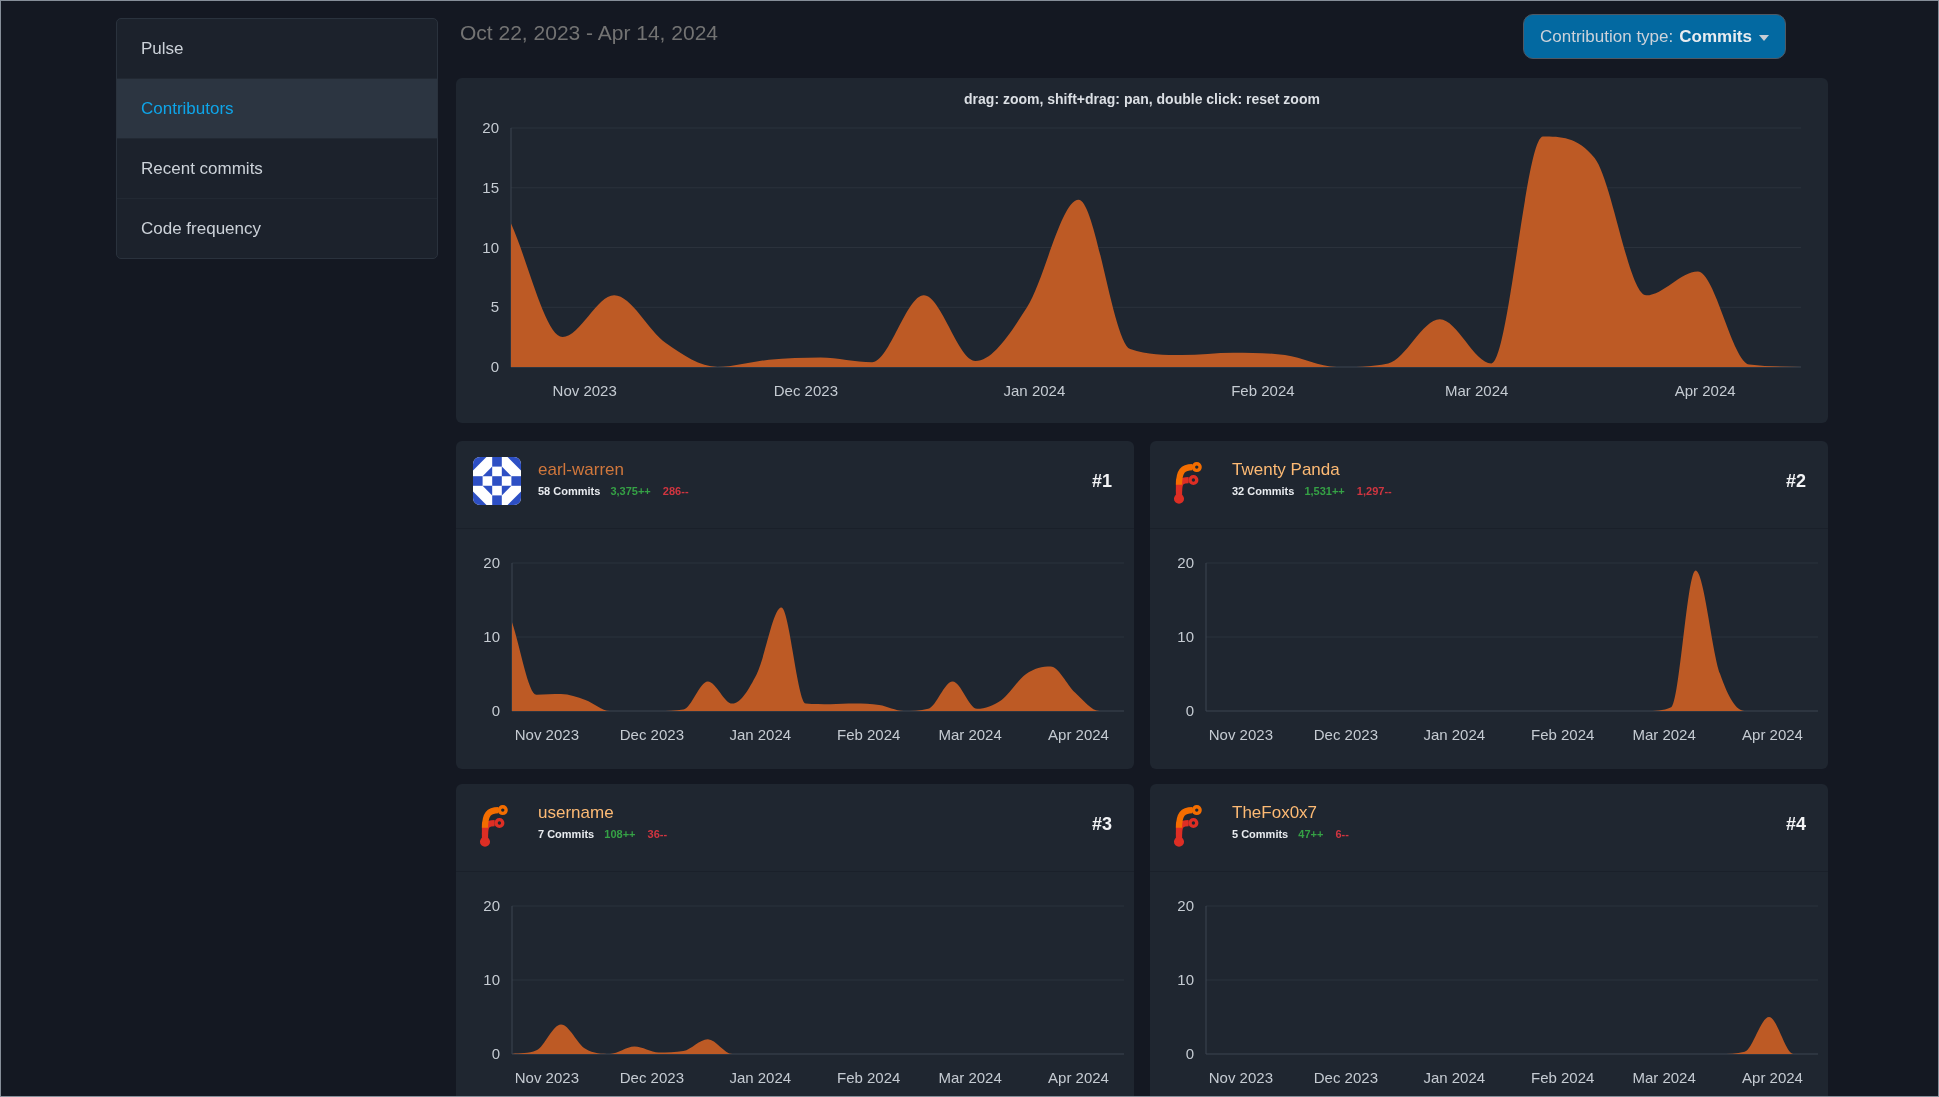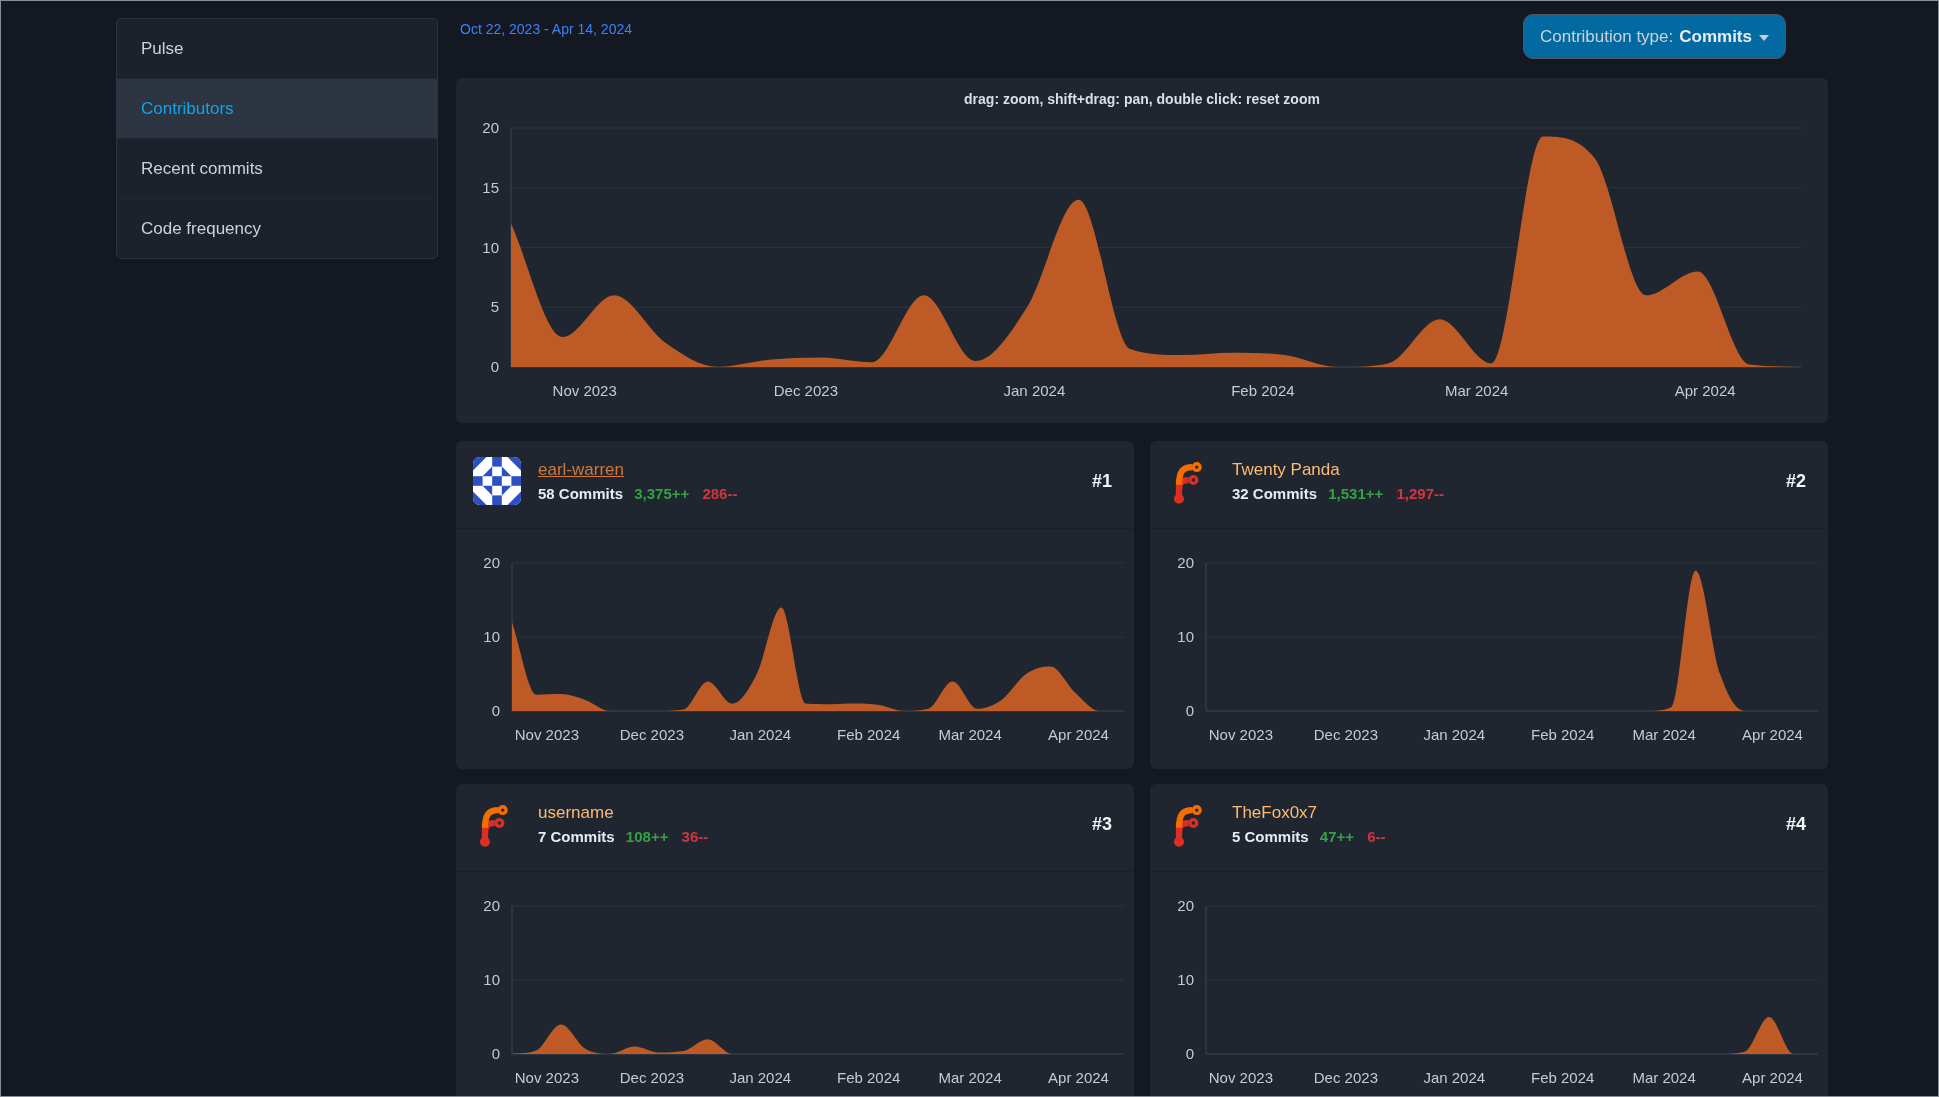--- a/index.html
+++ b/index.html
@@ -7,21 +7,21 @@
        border:1px solid #868e99;box-sizing:border-box;overflow:hidden;
        font-family:"Liberation Sans",sans-serif;padding-left:12px;}
   
   .sidebar{position:absolute;left:115px;top:17px;width:320px;border-radius:5px;
            overflow:hidden;border:1px solid #2a323d;background:#1c222c;}
   .side-item{height:59px;display:flex;align-items:center;padding:0 24px;
              color:#ccd2d9;font-size:17px;cursor:pointer;border-bottom:1px solid #222933;}
   .side-item:last-child{border-bottom:none;}
   .side-item.active{background:#2c3541;color:#0ea5e9;}
   
-  .page-title{position:absolute;left:459px;top:20px;font-size:14px;color:#3b82f6;}
+  .page-title{position:absolute;left:459px;top:20px;font-size:21px;color:#737373;}
   .ctype-btn{position:absolute;left:1522px;top:13px;height:45px;padding:0 16px;
              display:flex;align-items:center;box-sizing:border-box;
              background:#0369a1;border:1px solid #4f5863;border-radius:10px;
              color:#ccd2da;font-size:17px;cursor:pointer;}
   .ctype-btn b{color:#e9ecf0;font-weight:700;margin-left:6px;}
   .caret{width:0;height:0;border-left:5px solid transparent;border-right:5px solid transparent;
          border-top:6px solid #c8cdd4;margin-left:7px;margin-top:3px;}
   
   .panel{position:absolute;background:#1f2630;border-radius:6px;}
   #main-panel{left:455px;top:77px;width:1372px;height:345px;}
@@ -31,22 +31,22 @@
   
   .card{width:678px;height:328px;}
   #card-0{left:455px;top:440px;} #card-1{left:1149px;top:440px;}
   #card-2{left:455px;top:783px;} #card-3{left:1149px;top:783px;}
   .card-head{position:absolute;left:0;top:0;right:0;height:87px;
              border-bottom:1px solid #1a202a;}
   .avatar{position:absolute;left:17px;top:16px;width:48px;height:48px;border-radius:7px;
           overflow:hidden;}
   .avatar svg{display:block;width:48px;height:48px;}
   .c-name{position:absolute;left:82px;top:19px;font-size:17px;color:#fdba74;}
-  .c-name.link{color:#d0773c;cursor:pointer;text-decoration:underline;}
-  .c-stats{position:absolute;left:82px;top:44px;font-size:15px;font-weight:700;color:#e8ebef;}
+  .c-name.link{color:#d0773c;cursor:pointer;}
+  .c-stats{position:absolute;left:82px;top:44px;font-size:11px;font-weight:700;color:#e8ebef;}
   .adds{color:#35a145;margin-left:7px;} .dels{color:#d03540;margin-left:9px;}
   .rank{position:absolute;right:22px;top:30px;font-size:18px;font-weight:700;color:#f3f4f6;}
 </style>
 </head>
 <body>
 
 <div class="app">
 
   <div class="sidebar">
     <div class="side-item">

